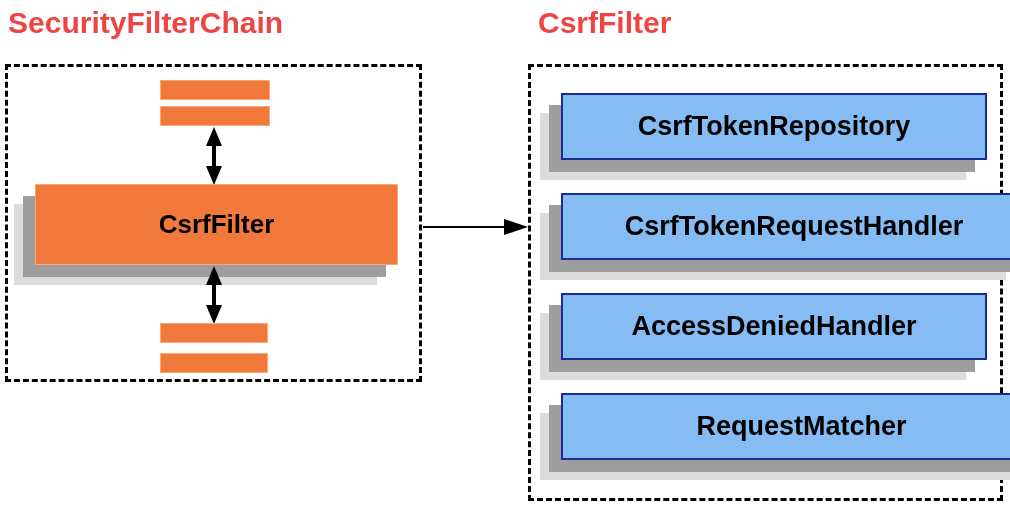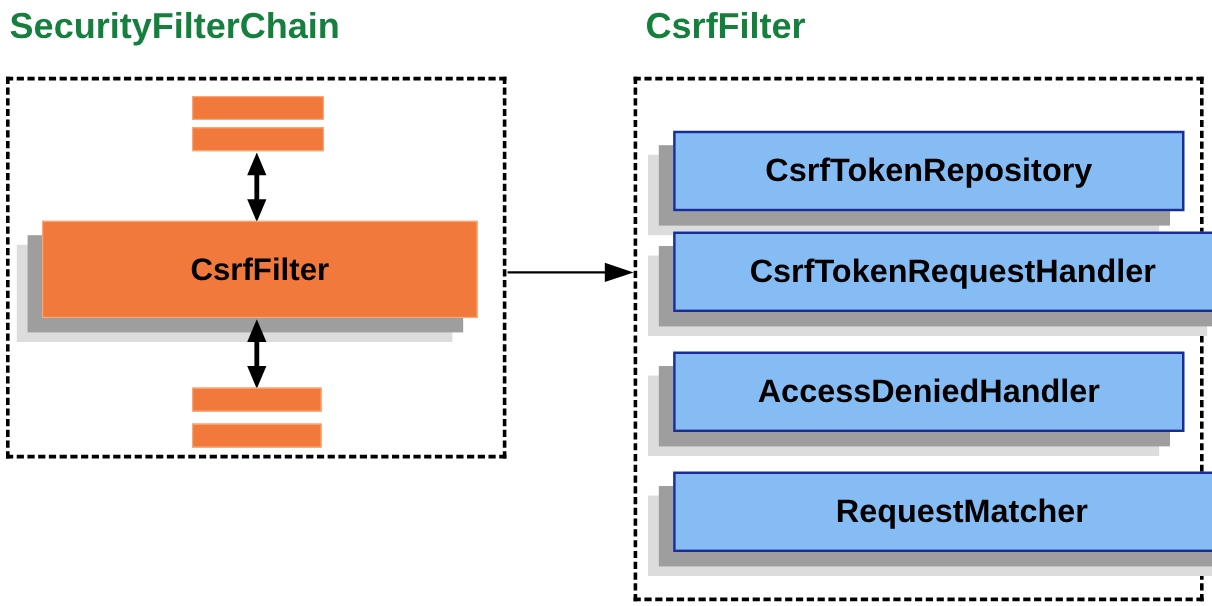--- a/index.html
+++ b/index.html
@@ -8,21 +8,21 @@
     width:1010px;
     height:505px;
     background:#ffffff;
     font-family:"Liberation Sans", sans-serif;
     overflow:hidden;
   }
   .panel-title{
     position:absolute;
     font-size:30px;
     font-weight:700;
-    color:#15803d;
+    color:#ef4444;
     white-space:nowrap;
     line-height:1.1;
   }
   .dashed-panel{
     position:absolute;
     border:3px dashed #000000;
     box-sizing:border-box;
     background:transparent;
   }
   .stack{position:absolute;}
@@ -90,21 +90,21 @@
     <div class="orange-bar" style="left:152px;top:286px;width:108px;"></div>
   </div>
 
   <svg class="arrow-svg" style="left:420px;top:216px;" width="110" height="22" viewBox="0 0 110 22">
     <line x1="3" y1="11" x2="85" y2="11" stroke="#000000" stroke-width="2"></line>
     <polygon points="108,11 84,3 84,19" fill="#000000"></polygon>
   </svg>
 
   <div class="dashed-panel" style="left:528px;top:64px;width:475px;height:437px;">
 
-    <div class="stack" style="left:30px;top:26px;width:426px;height:67px;margin-top:16px;">
+    <div class="stack" style="left:30px;top:26px;width:426px;height:67px;">
       <div class="shadow light"></div>
       <div class="shadow mid"></div>
       <div class="face blue">CsrfTokenRepository</div>
     </div>
 
     <div class="stack" style="left:30px;top:126px;width:426px;height:67px;padding-left:40px;">
       <div class="shadow light"></div>
       <div class="shadow mid"></div>
       <div class="face blue">CsrfTokenRequestHandler</div>
     </div>

